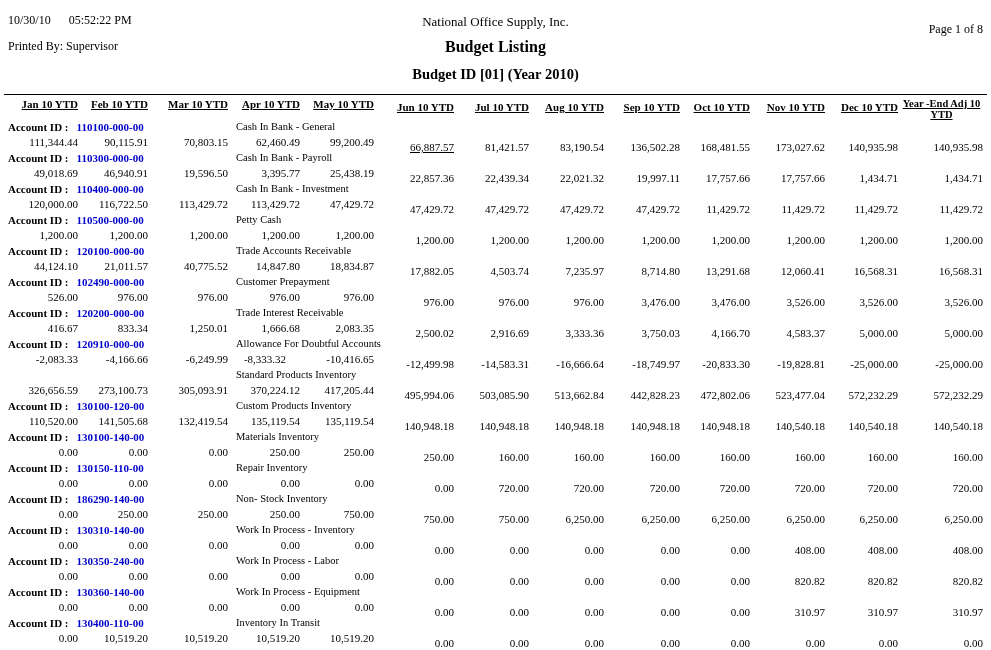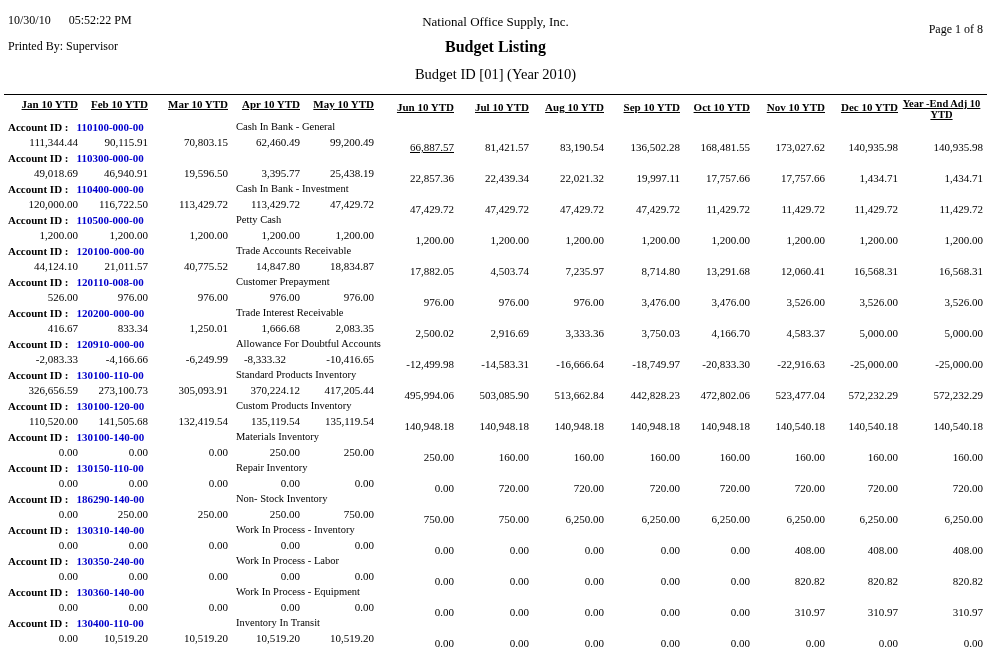--- a/index.html
+++ b/index.html
@@ -13,21 +13,21 @@
   }
   .report { position: relative; width: 991px; height: 650px; }
 
   
   .top-left { position: absolute; left: 8px; top: 13px; font-size: 12px; }
   .dateline { margin-bottom: 11px; }
   .dateline .time { margin-left: 18px; }
   .top-center { position: absolute; left: 0; right: 0; top: 14px; text-align: center; }
   .company  { font-size: 13px; font-weight: normal; }
   .title    { font-size: 16px; font-weight: bold; margin-top: 8px; }
-  .subtitle { font-size: 14.5px; font-weight: normal; margin-top: 10px; }
+  .subtitle { font-size: 14.5px; font-weight: bold; margin-top: 10px; }
   .top-right { position: absolute; right: 8px; top: 22px; font-size: 12px; }
 
   .rule { position: absolute; left: 4px; right: 4px; top: 94px; border-top: 1px solid #000; }
 
   
   .grid {
     display: grid;
     grid-template-columns: 72px 70px 80px 72px 74px 80px 75px 75px 76px 70px 75px 73px 85px;
     padding-left: 8px;
   }
@@ -118,20 +118,21 @@
           <span class="num shift" style="grid-column: 12;">140,935.98</span>
           <span class="num shift" style="grid-column: 13;">140,935.98</span>
         </div>
   </div>
 
   <div class="block">
     <div class="grid line1">
       <span class="acct">
         <span class="acct-label">Account ID :</span><span class="acct-no">110300-000-00</span>
       </span>
+      <span class="desc">Cash In Bank - Payroll</span>
     </div>
     <div class="grid line2">
           <span class="num" style="grid-column: 1;">49,018.69</span>
           <span class="num" style="grid-column: 2;">46,940.91</span>
           <span class="num" style="grid-column: 3;">19,596.50</span>
           <span class="num" style="grid-column: 4;">3,395.77</span>
           <span class="num" style="grid-column: 5;">25,438.19</span>
           <span class="num shift" style="grid-column: 6;">22,857.36</span>
           <span class="num shift" style="grid-column: 7;">22,439.34</span>
           <span class="num shift" style="grid-column: 8;">22,021.32</span>
@@ -211,21 +212,21 @@
           <span class="num shift" style="grid-column: 10;">13,291.68</span>
           <span class="num shift" style="grid-column: 11;">12,060.41</span>
           <span class="num shift" style="grid-column: 12;">16,568.31</span>
           <span class="num shift" style="grid-column: 13;">16,568.31</span>
         </div>
   </div>
 
   <div class="block">
     <div class="grid line1">
       <span class="acct">
-        <span class="acct-label">Account ID :</span><span class="acct-no">120110-008-00</span>
+        <span class="acct-label">Account ID :</span><span class="acct-no">102490-000-00</span>
       </span>
       <span class="desc">Customer Prepayment</span>
     </div>
     <div class="grid line2">
           <span class="num" style="grid-column: 1;">526.00</span>
           <span class="num" style="grid-column: 2;">976.00</span>
           <span class="num" style="grid-column: 3;">976.00</span>
           <span class="num" style="grid-column: 4;">976.00</span>
           <span class="num" style="grid-column: 5;">976.00</span>
           <span class="num shift" style="grid-column: 6;">976.00</span>
@@ -274,31 +275,28 @@
           <span class="num" style="grid-column: 1;">-2,083.33</span>
           <span class="num" style="grid-column: 2;">-4,166.66</span>
           <span class="num" style="grid-column: 3;">-6,249.99</span>
           <span class="num" style="grid-column: 4; text-align: center;">-8,333.32</span>
           <span class="num" style="grid-column: 5;">-10,416.65</span>
           <span class="num shift" style="grid-column: 6; text-align: right;">-12,499.98</span>
           <span class="num shift" style="grid-column: 7;">-14,583.31</span>
           <span class="num shift" style="grid-column: 8;">-16,666.64</span>
           <span class="num shift" style="grid-column: 9;">-18,749.97</span>
           <span class="num shift" style="grid-column: 10;">-20,833.30</span>
-          <span class="num shift" style="grid-column: 11;">-22,916.63</span>
+          <span class="num shift" style="grid-column: 11;">-19,828.81</span>
           <span class="num shift" style="grid-column: 12;">-25,000.00</span>
           <span class="num shift" style="grid-column: 13;">-25,000.00</span>
         </div>
   </div>
 
   <div class="block">
     <div class="grid line1">
-      <span class="acct">
-        <span class="acct-label">Account ID :</span><span class="acct-no">130100-110-00</span>
-      </span>
       <span class="desc">Standard Products Inventory</span>
     </div>
     <div class="grid line2">
           <span class="num" style="grid-column: 1;">326,656.59</span>
           <span class="num" style="grid-column: 2;">273,100.73</span>
           <span class="num" style="grid-column: 3;">305,093.91</span>
           <span class="num" style="grid-column: 4;">370,224.12</span>
           <span class="num" style="grid-column: 5;">417,205.44</span>
           <span class="num shift" style="grid-column: 6;">495,994.06</span>
           <span class="num shift" style="grid-column: 7;">503,085.90</span>

